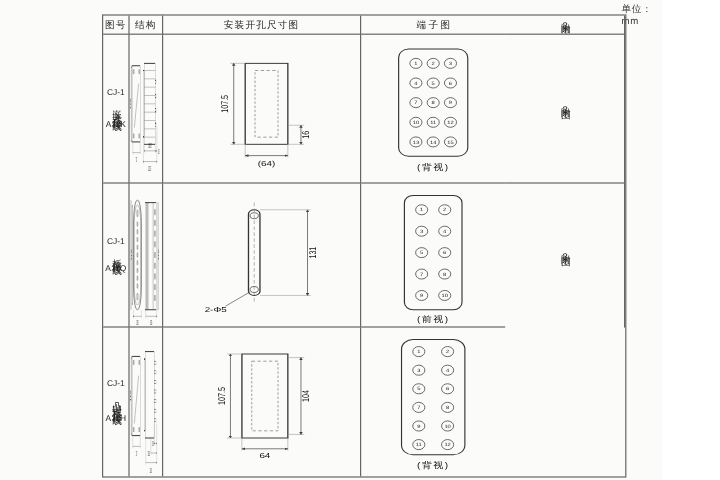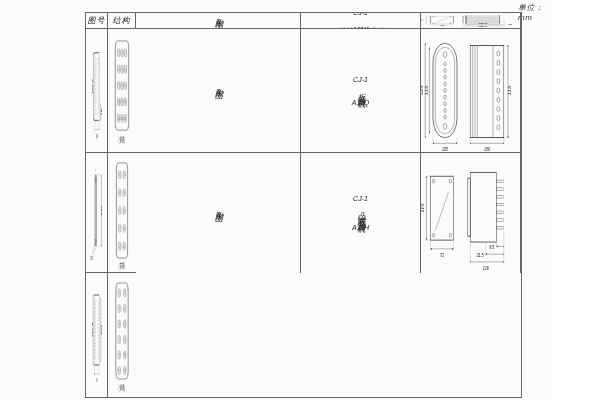--- a/index.html
+++ b/index.html
@@ -2,21 +2,20 @@
 <html><head>
 <meta charset="utf-8">
 <style>
   * { margin:0; padding:0; box-sizing:border-box; }
   html,body { width:600px; height:400px; }
   .page {
     position:relative; width:552px; height:400px;
     background:#fbfbfa; color:#222;
     font-family:"Liberation Sans", sans-serif;
     overflow:hidden;
-    font-style:italic;
   }
   .unit {
     position:absolute; left:518px; top:2px;
     font-size:8px; color:#333; letter-spacing:0.5px;
   }
   .table {
     position:absolute; left:85px; top:12px;
     display:grid;
     grid-template-columns:22px 28px 165px 120px 100px;
     grid-template-rows:16px 124px 120px 124px;
@@ -65,20 +64,22 @@
       </marker>
     </defs>
   </svg>
 
   <div class="unit">单位：mm</div>
 
   <div class="table">
 
     <div class="cell hdr">图号</div>
     <div class="cell hdr">结构</div>
+    <div class="cell hdr">安装开孔尺寸图</div>
+    <div class="cell hdr hdr-terminal br0">端子图</div>
 
     <div class="cell">
       <span class="vert">附图3</span>
     </div>
     <div class="cell struct">
       <span class="model">CJ-1</span>
       <span class="vert">嵌入式后接线</span>
       <span class="code">A11K</span>
     </div>
     <div class="cell">

